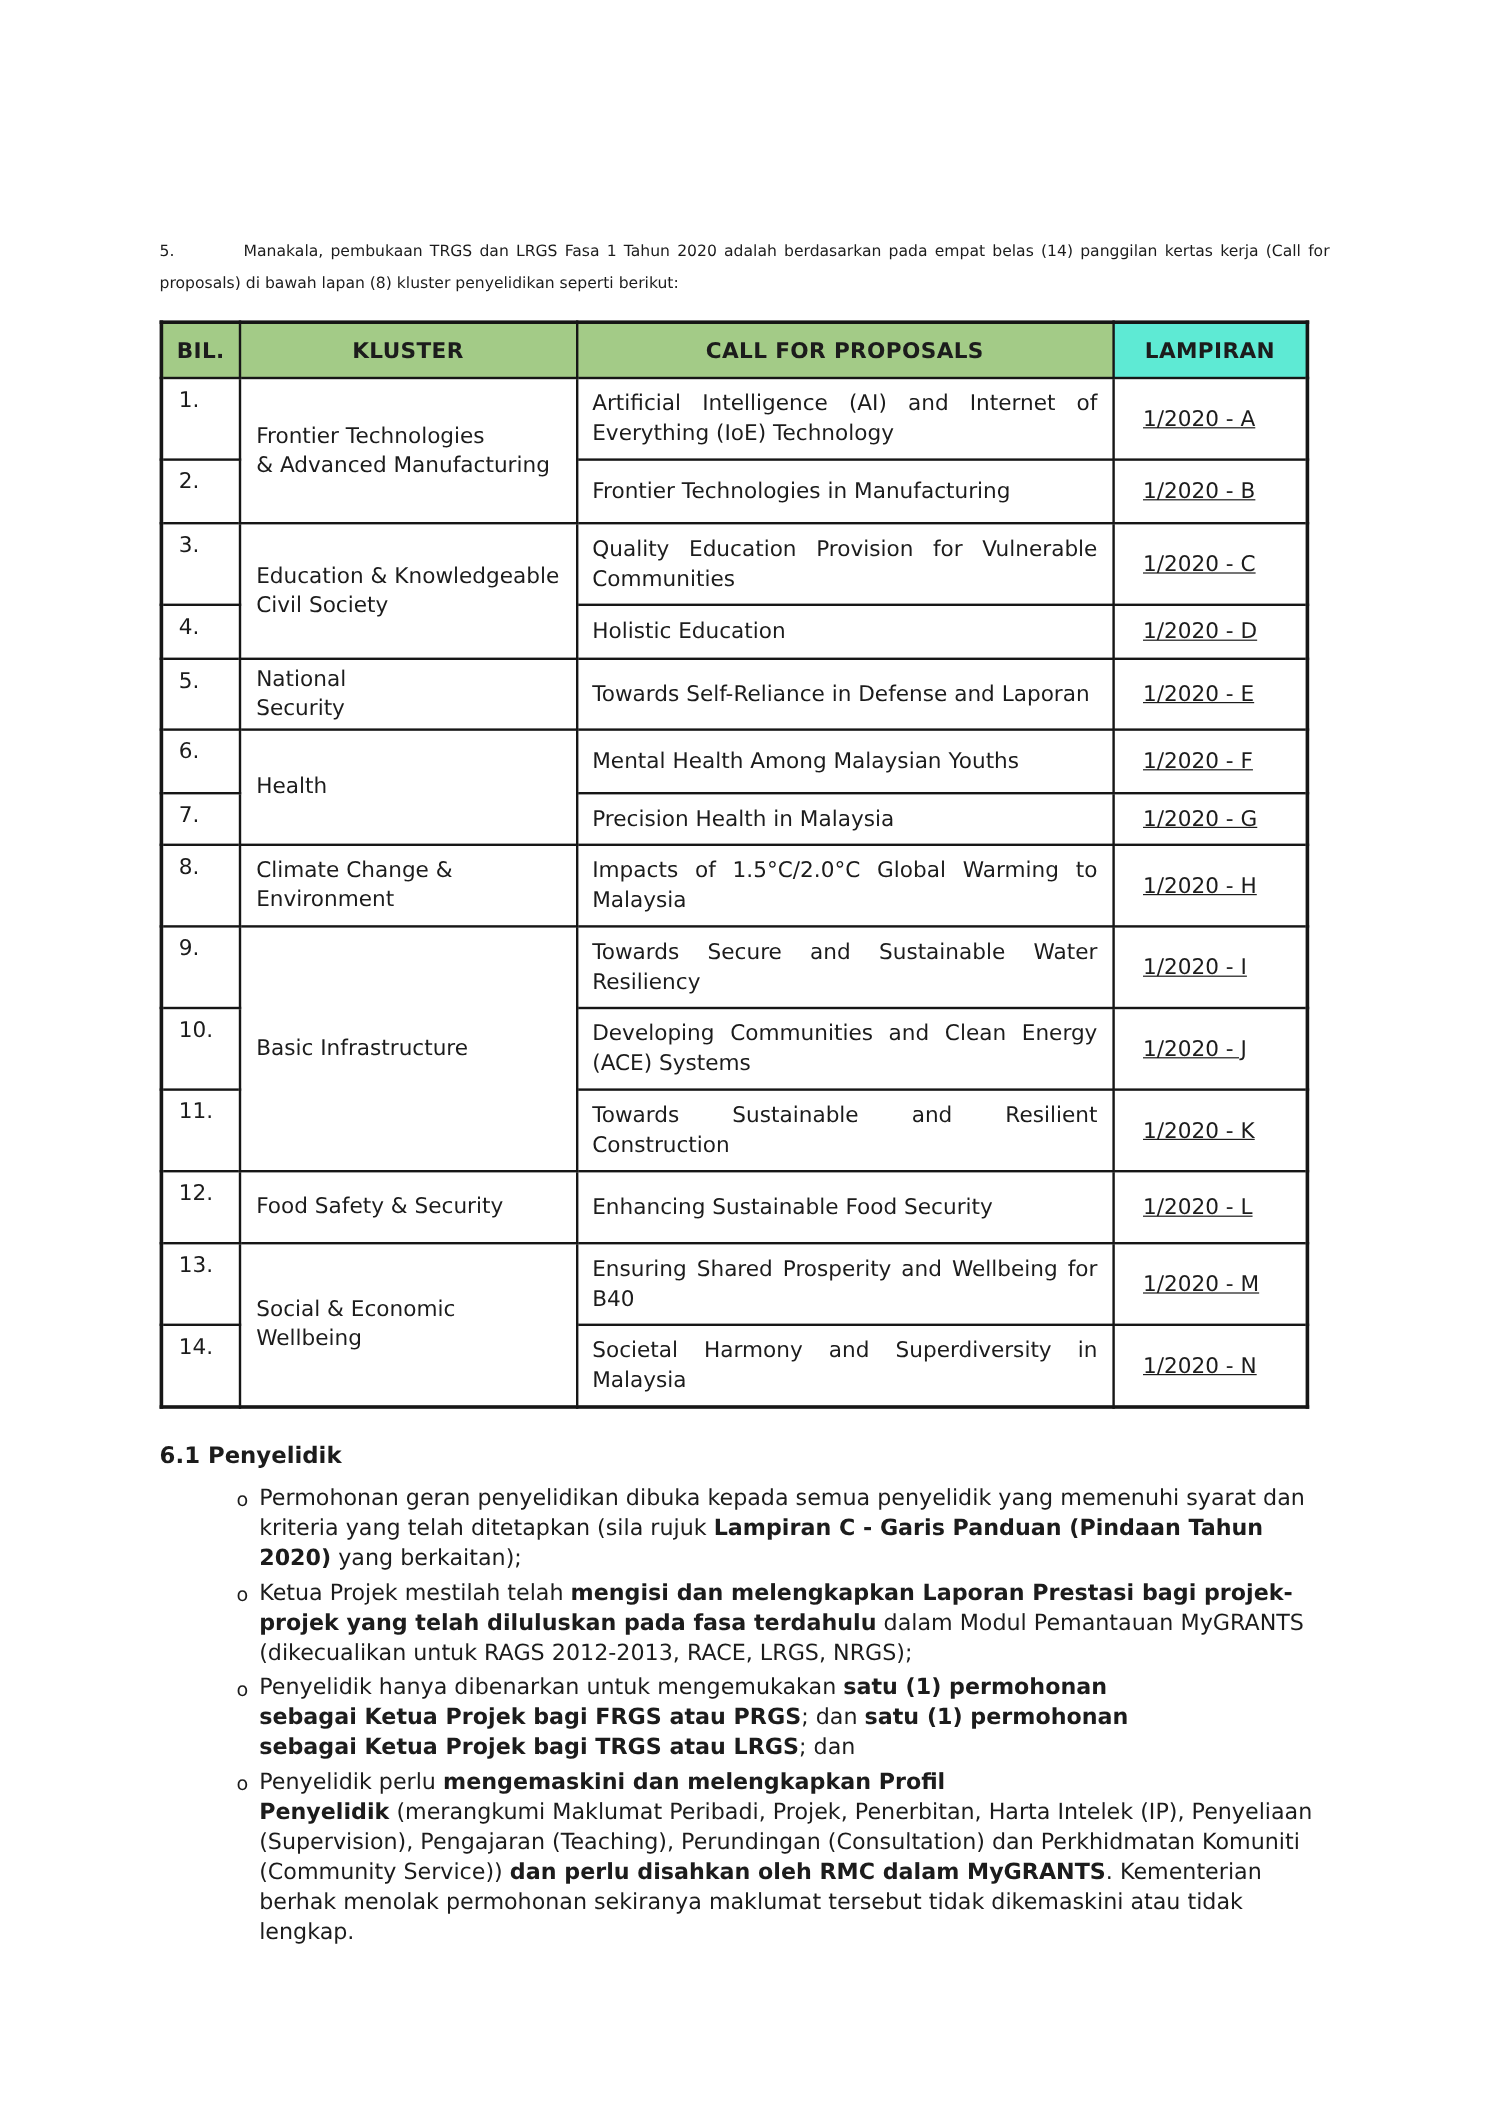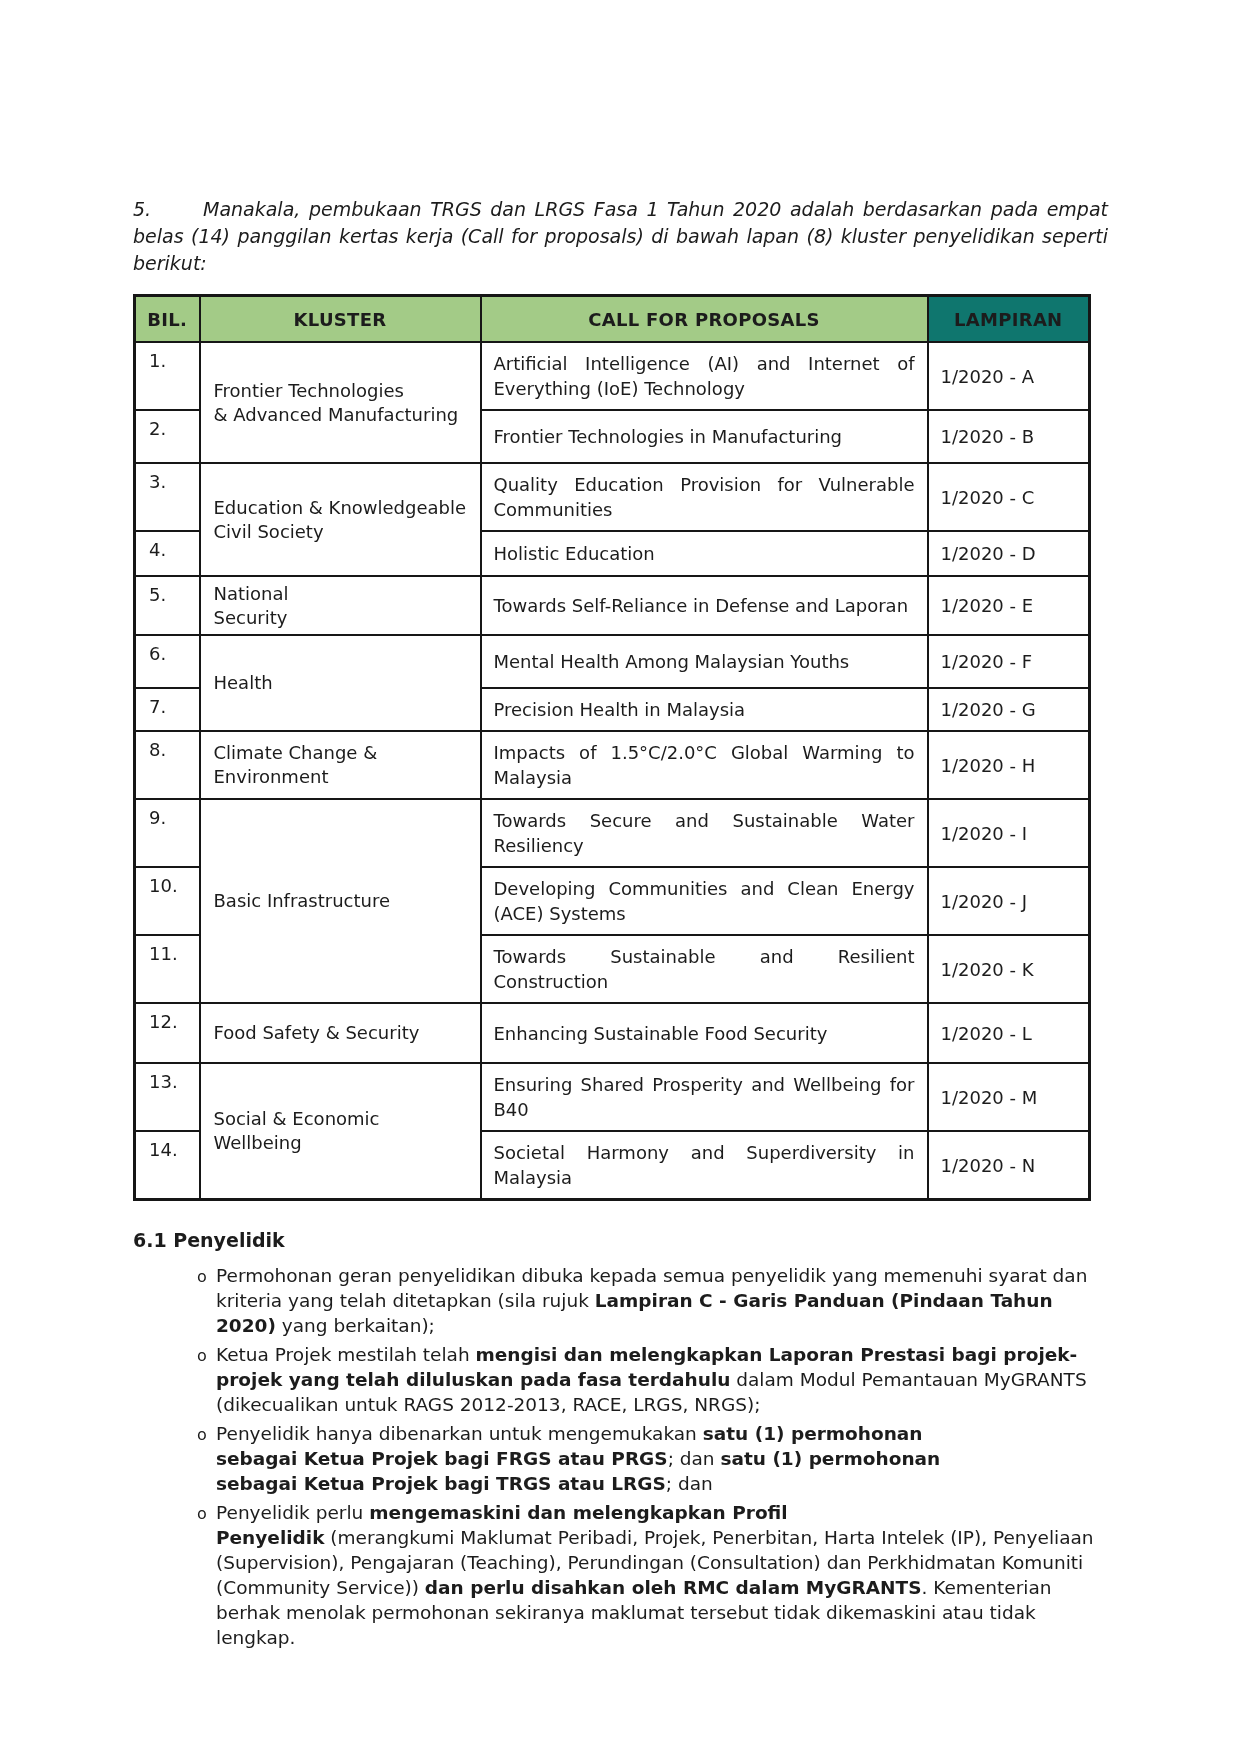--- a/index.html
+++ b/index.html
@@ -3,38 +3,38 @@
 <meta charset="utf-8">
 <style>
   html,body{margin:0;padding:0;background:#e8e8e8;}
   .page{
     width:1240px;height:1754px;background:#ffffff;position:relative;overflow:hidden;
     font-family:"DejaVu Sans","Liberation Sans",sans-serif;color:#1c1c1c;margin:0 auto;
   }
   .content{position:absolute;left:133px;top:196px;width:975px;}
 
   
-  .para{margin:0;text-align:justify;font-size:19px;line-height:27px;font-style:italic;}
+  .para{margin:0;text-align:justify;font-size:13px;line-height:27px;}
   .para .para-num{display:inline-block;width:70px;}
 
   
   table.proposals{
     margin-top:17px;border-collapse:collapse;width:955px;table-layout:fixed;
     border:3px solid #161616;
   }
   table.proposals th, table.proposals td{border:2px solid #161616;}
   table.proposals th{
     height:42px;font-size:18px;font-weight:bold;text-align:center;vertical-align:middle;
     letter-spacing:.3px;
   }
   table.proposals td{font-size:18px;}
   td.bil{vertical-align:top;padding:7px 0 0 13px;}
   td.kluster{vertical-align:middle;padding:2px 6px 2px 13px;white-space:pre-line;line-height:24px;}
   td.call{vertical-align:middle;text-align:justify;padding:8px 12px;line-height:25px;margin-top:40px;}
-  td.lampiran{vertical-align:middle;padding-left:12px;}
+  td.lampiran{vertical-align:middle;padding-left:24px;text-decoration:underline;}
   tbody tr:nth-child(1){height:68px}
   tbody tr:nth-child(2){height:53px}
   tbody tr:nth-child(3){height:60px}
   tbody tr:nth-child(4){height:45px}
   tbody tr:nth-child(5){height:59px}
   tbody tr:nth-child(6){height:53px}
   tbody tr:nth-child(7){height:36px}
   tbody tr:nth-child(8){height:60px}
   tbody tr:nth-child(9){height:62px}
   tbody tr:nth-child(10){height:58px}
@@ -70,21 +70,21 @@
         <col style="width:65px">
           <col style="width:281px">
           <col style="width:447px">
           <col style="width:162px">
       </colgroup>
       <thead>
         <tr>
           <th style="background: rgb(163, 203, 135); margin-left: 48px;">BIL.</th>
           <th style="background: rgb(163, 203, 135);">KLUSTER</th>
           <th style="background: rgb(163, 203, 135);">CALL FOR PROPOSALS</th>
-          <th style="background: #0f766e;">LAMPIRAN</th>
+          <th style="background: #5eead4;">LAMPIRAN</th>
         </tr>
       </thead>
       <tbody id="proposals-tbody">
           <tr>
             <td class="bil">1.</td>
             <td class="kluster" rowspan="2">Frontier Technologies
 &amp; Advanced Manufacturing</td>
             <td class="call">Artificial Intelligence (AI) and Internet of Everything (IoE) Technology</td>
             <td class="lampiran">1/2020 - A</td>
           </tr>

